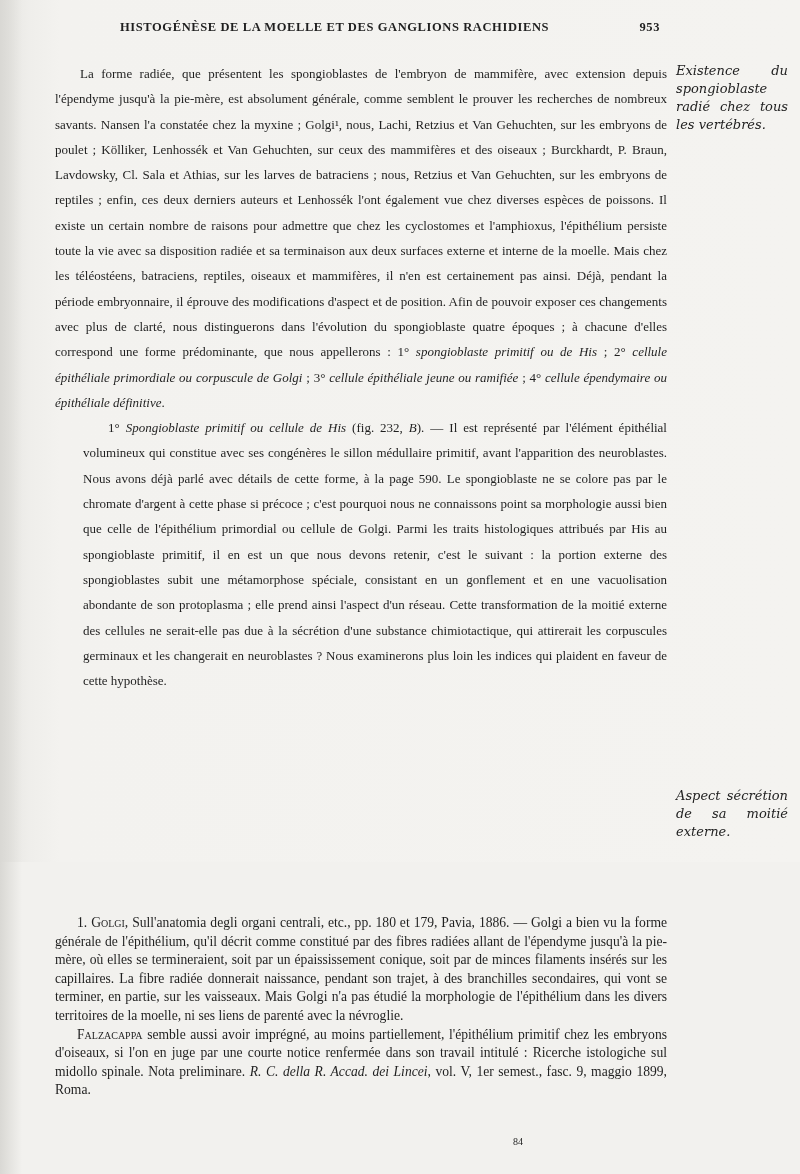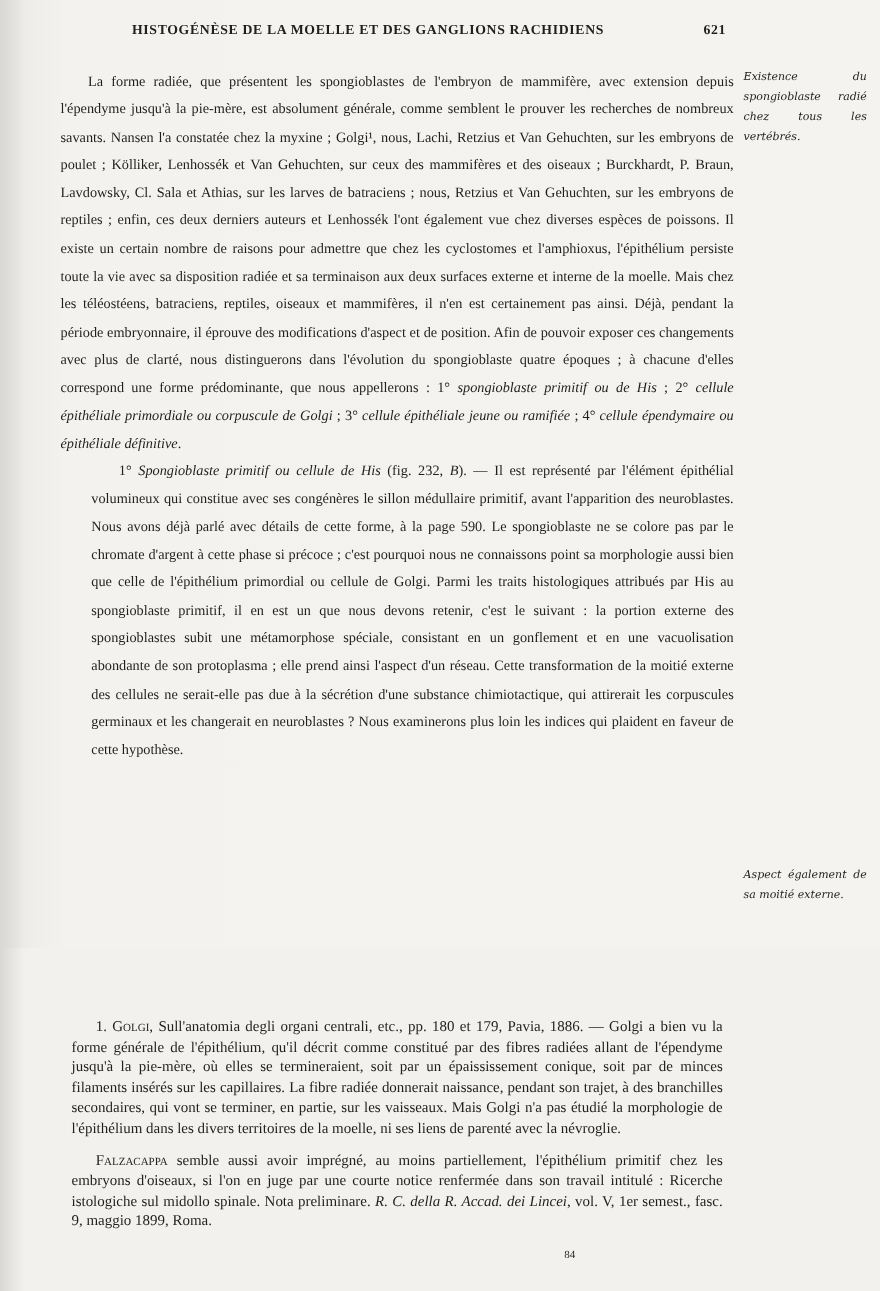--- a/index.html
+++ b/index.html
@@ -25,56 +25,56 @@
   }
   .main {
     position: absolute; left: 55px; top: 61px; width: 612px;
     font-size: 13px; line-height: 25.3px; text-align: justify;
     hyphens: manual;
   }
   .main p { margin: 0; text-indent: 25px; }
   .main p + p { margin-top: 0; margin-left: 28px; }
   .margin-note {
     position: absolute; left: 676px; width: 112px;
-    font-style: italic; font-size: 10px; line-height: 18px;
+    font-style: italic; font-size: 13px; line-height: 18px;
     text-align: justify; font-family: "DejaVu Serif", serif;
     color: #222;
   }
   .mn1 { top: 62px; }
   .mn2 { top: 434px; }
   .mn3 { top: 787px; }
   .footnotes {
     position: absolute; left: 55px; top: 914px; width: 612px;
     font-size: 13.6px; line-height: 18.6px; text-align: justify;
   }
-  .footnotes p { margin: 10px; text-indent: 22px; }
+  .footnotes p { margin: 0; text-indent: 22px; }
   .sc { font-variant: small-caps; }
   i { font-style: italic; }
   .sig {
     position: absolute; top: 1136px; left: 513px; font-size: 10px;
   }
 </style>
 </head>
 <body>
 
 <div class="page">
   <div class="edge-shadow"></div>
 
   <div class="running-head">
     <span>HISTOGÉNÈSE DE LA MOELLE ET DES GANGLIONS RACHIDIENS</span>
-    <span>621</span>
+    <span>953</span>
   </div>
 
   <div class="main">
     <p><span>La forme radiée, que présentent les spongioblastes de l'embryon de mammifère, avec extension depuis l'épendyme jusqu'à la pie-mère, est absolument générale, comme semblent le prouver les recherches de nombreux savants. Nansen l'a constatée chez la myxine ; Golgi¹, nous, Lachi, Retzius et Van Gehuchten, sur les embryons de poulet ; Kölliker, Lenhossék et Van Gehuchten, sur ceux des mammifères et des oiseaux ; Burckhardt, P. Braun, Lavdowsky, Cl. Sala et Athias, sur les larves de batraciens ; nous, Retzius et Van Gehuchten, sur les embryons de reptiles ; enfin, ces deux derniers auteurs et Lenhossék l'ont également vue chez diverses espèces de poissons. Il existe un certain nombre de raisons pour admettre que chez les cyclostomes et l'amphioxus, l'épithélium persiste toute la vie avec sa disposition radiée et sa terminaison aux deux surfaces externe et interne de la moelle. Mais chez les téléostéens, batraciens, reptiles, oiseaux et mammifères, il n'en est certainement pas ainsi. Déjà, pendant la période embryonnaire, il éprouve des modifications d'aspect et de position. Afin de pouvoir exposer ces changements avec plus de clarté, nous distinguerons dans l'évolution du spongioblaste quatre époques ; à chacune d'elles correspond une forme prédominante, que nous appellerons : </span><span>1° </span><i>spongioblaste primitif ou de His</i><span> ; </span><span>2° </span><i>cellule épithéliale primordiale ou corpuscule de Golgi</i><span> ; </span><span>3° </span><i>cellule épithéliale jeune ou ramifiée</i><span> ; </span><span>4° </span><i>cellule épendymaire ou épithéliale définitive</i><span>.</span></p>
     <p><span>1° </span><i>Spongioblaste primitif ou cellule de His</i><span> (fig. 232, </span><i>B</i><span>). — </span><span>Il est représenté par l'élément épithélial volumineux qui constitue avec ses congénères le sillon médullaire primitif, avant l'apparition des neuroblastes. Nous avons déjà parlé avec détails de cette forme, à la page 590. Le spongioblaste ne se colore pas par le chromate d'argent à cette phase si précoce ; c'est pourquoi nous ne connaissons point sa morphologie aussi bien que celle de l'épithélium primordial ou cellule de Golgi. Parmi les traits histologiques attribués par His au spongioblaste primitif, il en est un que nous devons retenir, c'est le suivant : la portion externe des spongioblastes subit une métamorphose spéciale, consistant en un gonflement et en une vacuolisation abondante de son protoplasma ; elle prend ainsi l'aspect d'un réseau. Cette transformation de la moitié externe des cellules ne serait-elle pas due à la sécrétion d'une substance chimiotactique, qui attirerait les corpuscules germinaux et les changerait en neuroblastes ? Nous examinerons plus loin les indices qui plaident en faveur de cette hypothèse.</span></p>
   </div>
 
   <div class="margin-note mn1">Existence du spongioblaste radié chez tous les vertébrés.</div>
-  <div class="margin-note mn3">Aspect également de sa moitié externe.</div>
+  <div class="margin-note mn3">Aspect sécrétion de sa moitié externe.</div>
 
   <div class="footnotes">
     <p><span>1. </span><span class="sc">Golgi</span><span>, Sull'anatomia degli organi centrali, etc., pp. 180 et 179, Pavia, 1886. — Golgi a bien vu la forme générale de l'épithélium, qu'il décrit comme constitué par des fibres radiées allant de l'épendyme jusqu'à la pie-mère, où elles se termineraient, soit par un épaississement conique, soit par de minces filaments insérés sur les capillaires. La fibre radiée donnerait naissance, pendant son trajet, à des branchilles secondaires, qui vont se terminer, en partie, sur les vaisseaux. Mais Golgi n'a pas étudié la morphologie de l'épithélium dans les divers territoires de la moelle, ni ses liens de parenté avec la névroglie.</span></p>
     <p><span class="sc">Falzacappa</span><span> semble aussi avoir imprégné, au moins partiellement, l'épithélium primitif chez les embryons d'oiseaux, si l'on en juge par une courte notice renfermée dans son travail intitulé : Ricerche istologiche sul midollo spinale. Nota preliminare. </span><i>R. C. della R. Accad. dei Lincei</i><span>, vol. V, 1er semest., fasc. 9, maggio 1899, Roma.</span></p>
   </div>
 
   <div class="sig">84</div>
 </div>
 
 </body></html>

